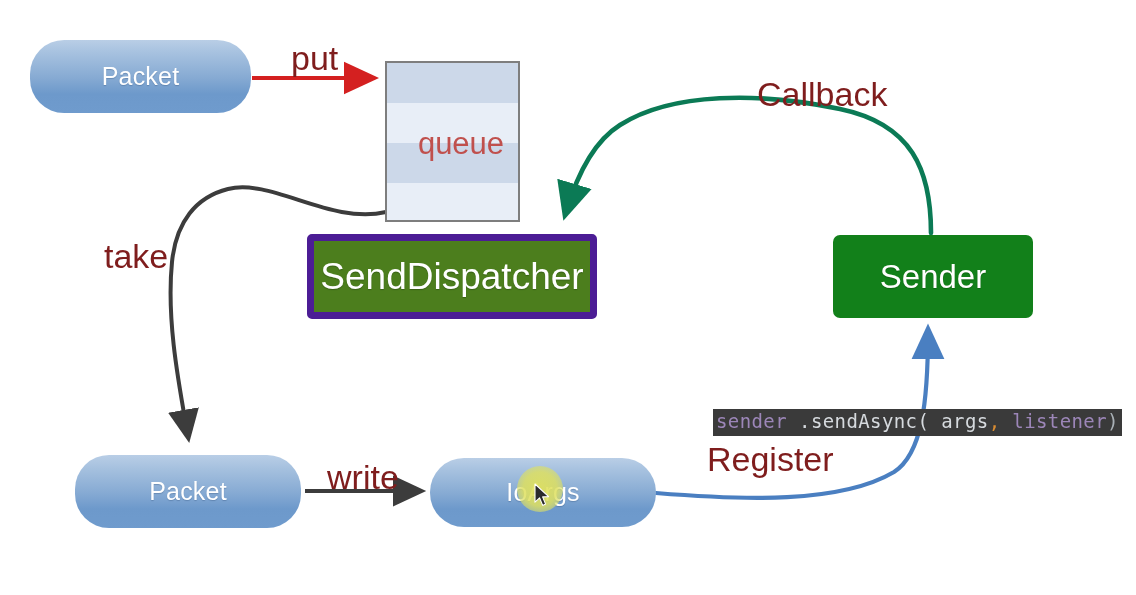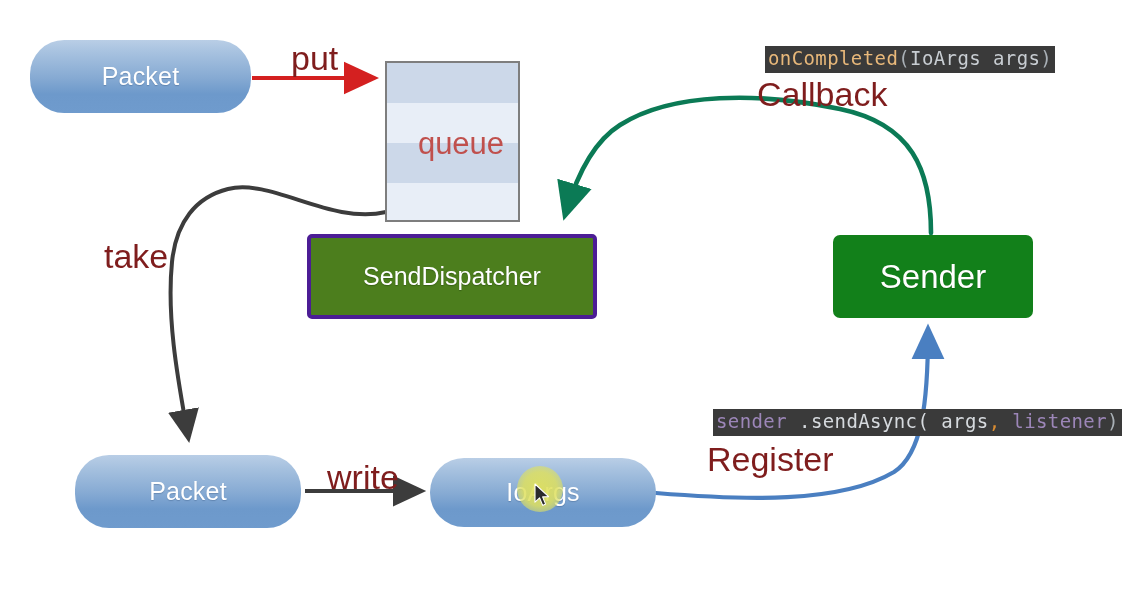--- a/index.html
+++ b/index.html
@@ -46,23 +46,23 @@
         #6d99cb 74%,
         #6f9bcd 100%);
     border-radius: 34px;
     font-size: 25px;
     letter-spacing: 0.2px;
     text-shadow: 0 1px 1px rgba(40,70,110,0.30);
   }
 
   .node-olive {
     background: #4c7e1d;
-    border: 4px solid #4c1d95;
+    border: 7px solid #4c1d95;
     border-radius: 5px;
-    font-size: 25px;
+    font-size: 37px;
     text-shadow: 0 1px 1px rgba(20,40,10,0.35);
   }
 
   .node-green {
     background: #12801a;
     border-radius: 7px;
     font-size: 33px;
     text-shadow: 0 1px 1px rgba(10,50,10,0.35);
   }
 
@@ -202,21 +202,20 @@
   <div class="edge-label" style="left:291px; top:39px;">put</div>
 
   <div class="edge-label" style="left:104px; top:237px;">take</div>
 
   <div class="edge-label" style="left:327px; top:450px;margin-top:8px;">write</div>
 
   <div class="edge-label" style="left:757px; top:75px;">Callback</div>
 
   <div class="edge-label" style="left:707px; top:440px;">Register</div>
 
-  <div class="code-chip" style="left:765px; top:46px;"><span class="tok-fn">onCompleted</span><span class="tok-punct">(</span><span class="tok-type">IoArgs args</span><span class="tok-punct">)</span></div>
 
   <div class="code-chip" style="left:713px; top:409px;"><span class="tok-var">sender</span><span class="tok-plain">.sendAsync(</span><span class="tok-plain">args</span><span class="tok-comma">,</span><span class="tok-var"> listener</span><span class="tok-punct">)</span></div>
 
   <div id="click-halo" style="left:517px; top:466px;"></div>
   <svg id="mouse-cursor" style="left:534px; top:483px;" viewBox="0 0 17 25">
     <path d="M1,1 L1,19.2 L5.6,14.9 L8.7,22.4 L11.6,21.1 L8.6,13.9 L14.6,13.6 Z" fill="#2b2b2b" stroke="#ffffff" stroke-width="1.1" stroke-linejoin="round"></path>
   </svg>
 
 </div>
 

